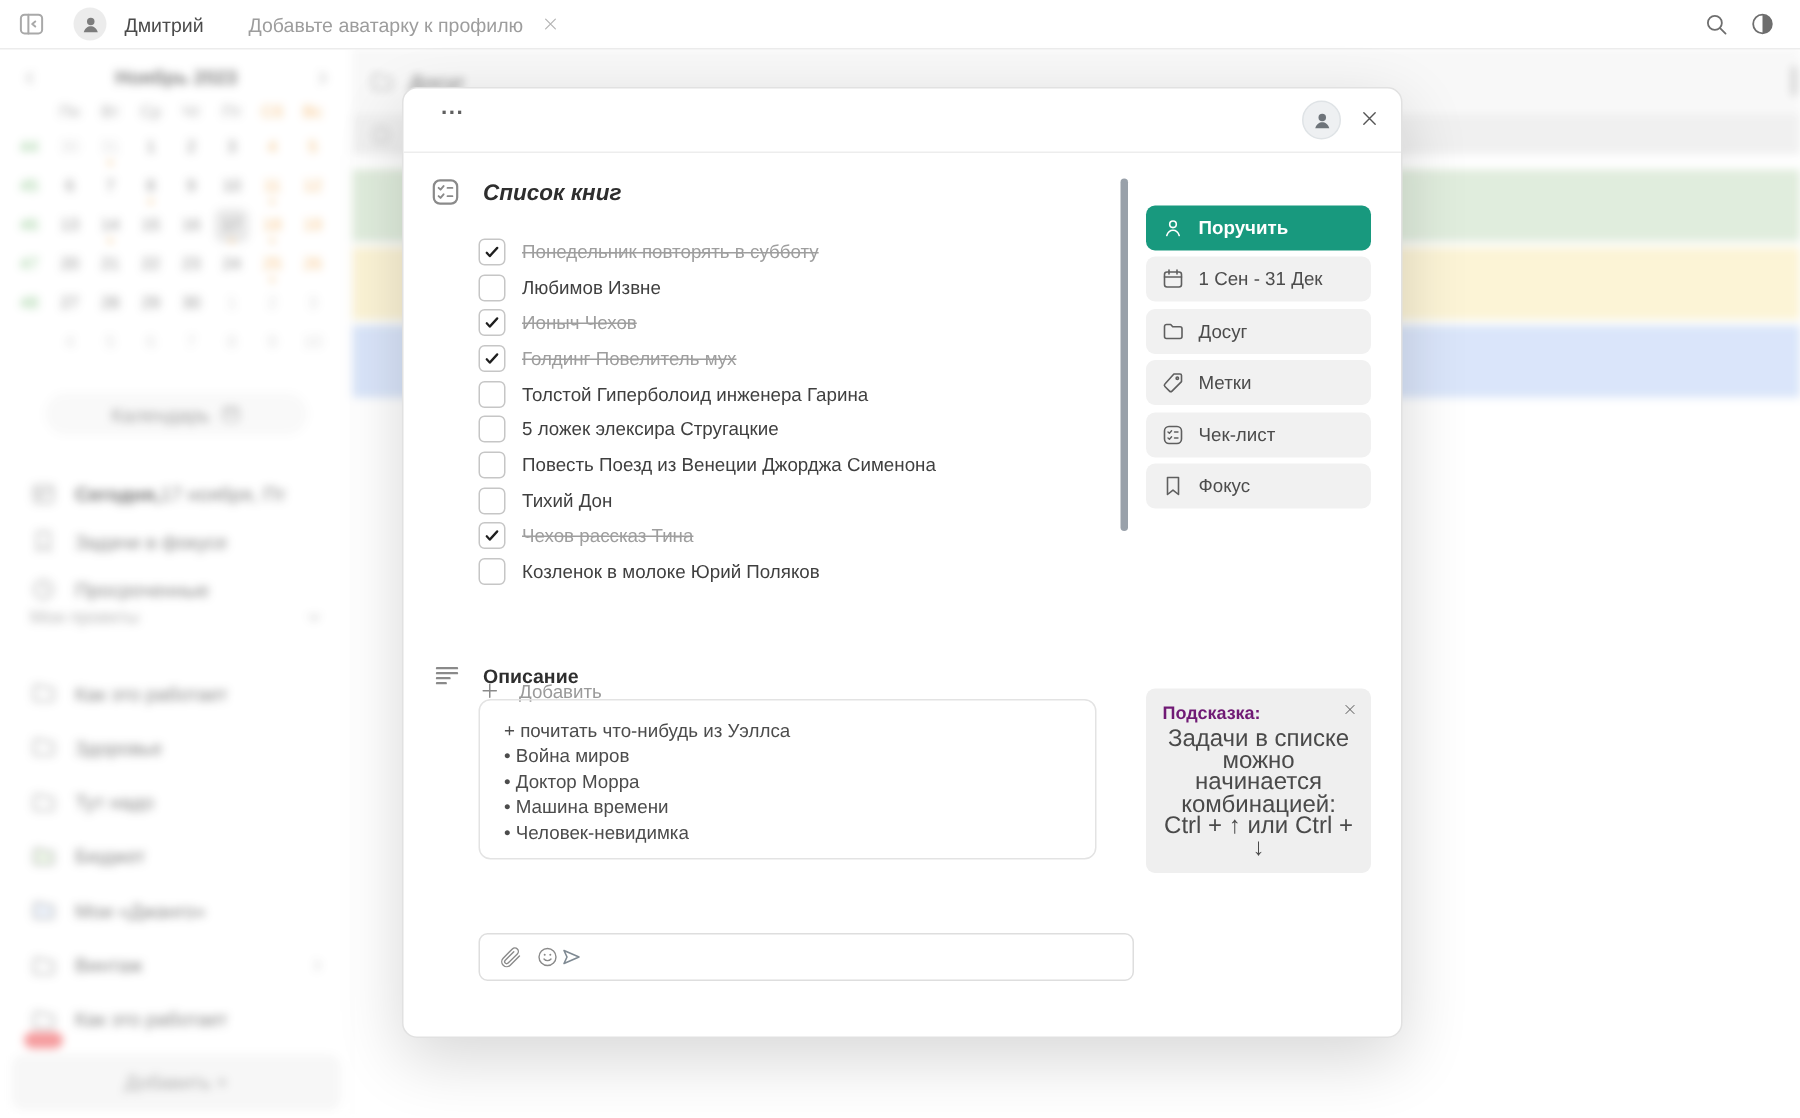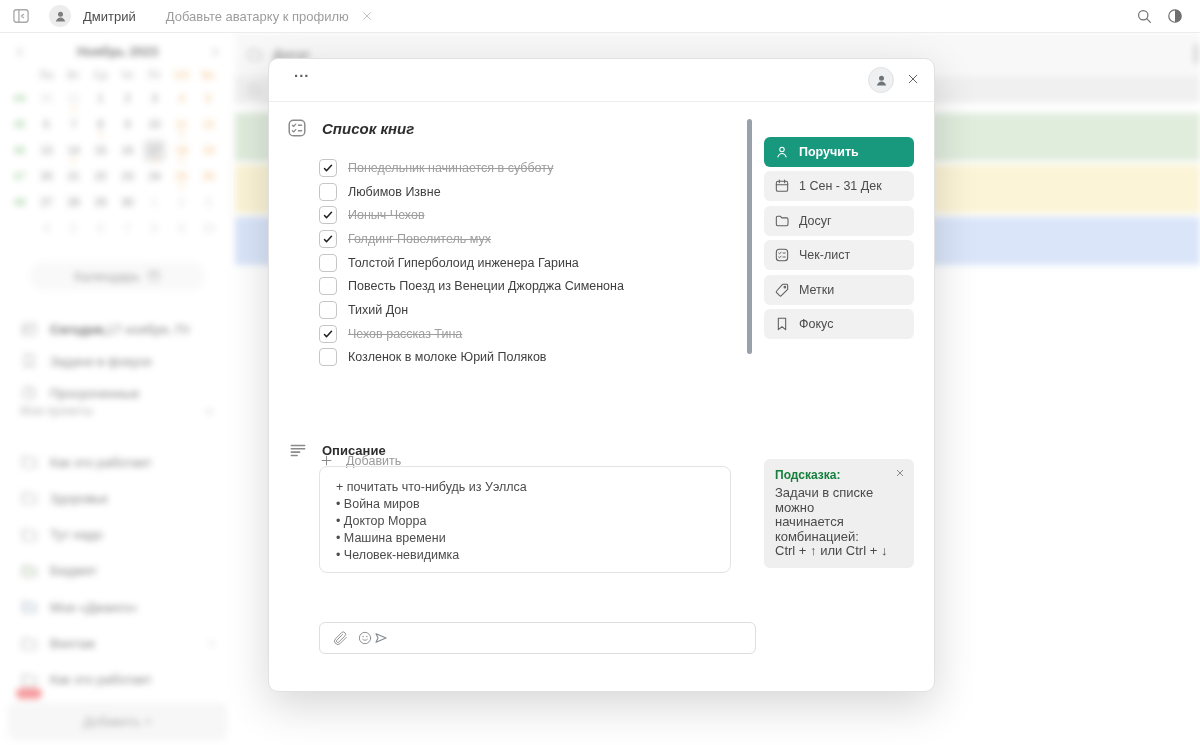--- a/index.html
+++ b/index.html
@@ -112,23 +112,23 @@
             font-size:12.5px;color:#4c4c4c;cursor:pointer;}
   .prop-btn .ic{width:16px;height:16px;margin:0 9px 0 10px;color:#5f5f5f;}
   .prop-btn.primary{background:#18997e;color:#fff;font-weight:700;}
   .prop-btn.primary .ic{color:#fff;}
   .prop-btn.green{background:#b9d8ab;color:#42503e;}
   .prop-btn.green .ic{color:#42503e;}
   .prop-btn .ic.repeat{color:#4a86e8;}
 
   .hint{position:absolute;left:495px;top:400px;width:150px;box-sizing:border-box;background:#efefef;border-radius:6px;
         padding:9px 11px;}
-  .hint-title{font-size:12px;font-weight:700;color:#15803d;}
+  .hint-title{font-size:12px;font-weight:700;color:#701a75;}
   .hint-close{position:absolute;right:9px;top:9px;width:10px;height:10px;color:#555;cursor:pointer;}
-  .hint-line{font-size:13px;line-height:14.5px;color:#4a4a4a;}
+  .hint-line{font-size:16px;line-height:14.5px;color:#4a4a4a;text-align:center;}
   .hint-line:first-of-type{margin-top:4px;}
 </style>
 </head>
 <body>
 
 <div class="stage">
 
   <header class="topbar">
     <span class="ic tb-collapse">
         <svg viewBox="0 0 24 24">
@@ -497,21 +497,21 @@
       </span>
     <div class="m-sec-title" style="left:53px;top:61px;">Список книг</div>
 
     <div class="checklist" id="checklist">
         <div class="cl-row">
           <div class="cl-box checked">
             <svg viewBox="0 0 24 24">
               <path d="M5 13l4 4.5L19 6.5"></path>
             </svg>
           </div>
-          <div class="cl-label done">Понедельник начинается в субботу</div>
+          <div class="cl-label done">Понедельник повторять в субботу</div>
         </div>
         <div class="cl-row">
           <div class="cl-box"></div>
           <div class="cl-label">Любимов Извне</div>
         </div>
         <div class="cl-row">
           <div class="cl-box checked">
             <svg viewBox="0 0 24 24">
               <path d="M5 13l4 4.5L19 6.5"></path>
             </svg>
@@ -522,20 +522,24 @@
           <div class="cl-box checked">
             <svg viewBox="0 0 24 24">
               <path d="M5 13l4 4.5L19 6.5"></path>
             </svg>
           </div>
           <div class="cl-label done">Голдинг Повелитель мух</div>
         </div>
         <div class="cl-row">
           <div class="cl-box"></div>
           <div class="cl-label">Толстой Гиперболоид инженера Гарина</div>
+        </div>
+        <div class="cl-row">
+          <div class="cl-box"></div>
+          <div class="cl-label">5 ложек элексира Стругацкие</div>
         </div>
         <div class="cl-row">
           <div class="cl-box"></div>
           <div class="cl-label">Повесть Поезд из Венеции Джорджа Сименона</div>
         </div>
         <div class="cl-row">
           <div class="cl-box"></div>
           <div class="cl-label">Тихий Дон</div>
         </div>
         <div class="cl-row">
@@ -620,34 +624,34 @@
           <span class="ic">
             <svg viewBox="0 0 24 24">
               <path d="M3.5 7a2 2 0 012-2h4.2l2 2.3h7.3a2 2 0 012 2V17a2 2 0 01-2 2H5.5a2 2 0 01-2-2z"></path>
             </svg>
           </span>
           <span>Досуг</span>
         </div>
         <div class="prop-btn">
           <span class="ic">
             <svg viewBox="0 0 24 24">
+              <path d="M12.9 3.5H19a1.5 1.5 0 011.5 1.5v6.1L11 20.6a1.8 1.8 0 01-2.5 0L3.9 16a1.8 1.8 0 010-2.5z"></path>
+              <circle cx="16.3" cy="7.7" r="1.2"></circle>
+            </svg>
+          </span>
+          <span>Метки</span>
+        </div>
+        <div class="prop-btn">
+          <span class="ic">
+            <svg viewBox="0 0 24 24">
               <rect x="3.5" y="3.5" width="17" height="17" rx="4.5"></rect>
               <path d="M7 9l1.4 1.3 2.2-2.6M13.5 9H17M7 15l1.4 1.3 2.2-2.6M13.5 15H17" stroke-width="1.4"></path>
             </svg>
           </span>
           <span>Чек-лист</span>
-        </div>
-        <div class="prop-btn">
-          <span class="ic">
-            <svg viewBox="0 0 24 24">
-              <path d="M12.9 3.5H19a1.5 1.5 0 011.5 1.5v6.1L11 20.6a1.8 1.8 0 01-2.5 0L3.9 16a1.8 1.8 0 010-2.5z"></path>
-              <circle cx="16.3" cy="7.7" r="1.2"></circle>
-            </svg>
-          </span>
-          <span>Метки</span>
         </div>
         <div class="prop-btn">
           <span class="ic">
             <svg viewBox="0 0 24 24">
               <path d="M6.5 3.5h11v17l-5.5-4.4-5.5 4.4z"></path>
             </svg>
           </span>
           <span>Фокус</span>
         </div>
       </div>

